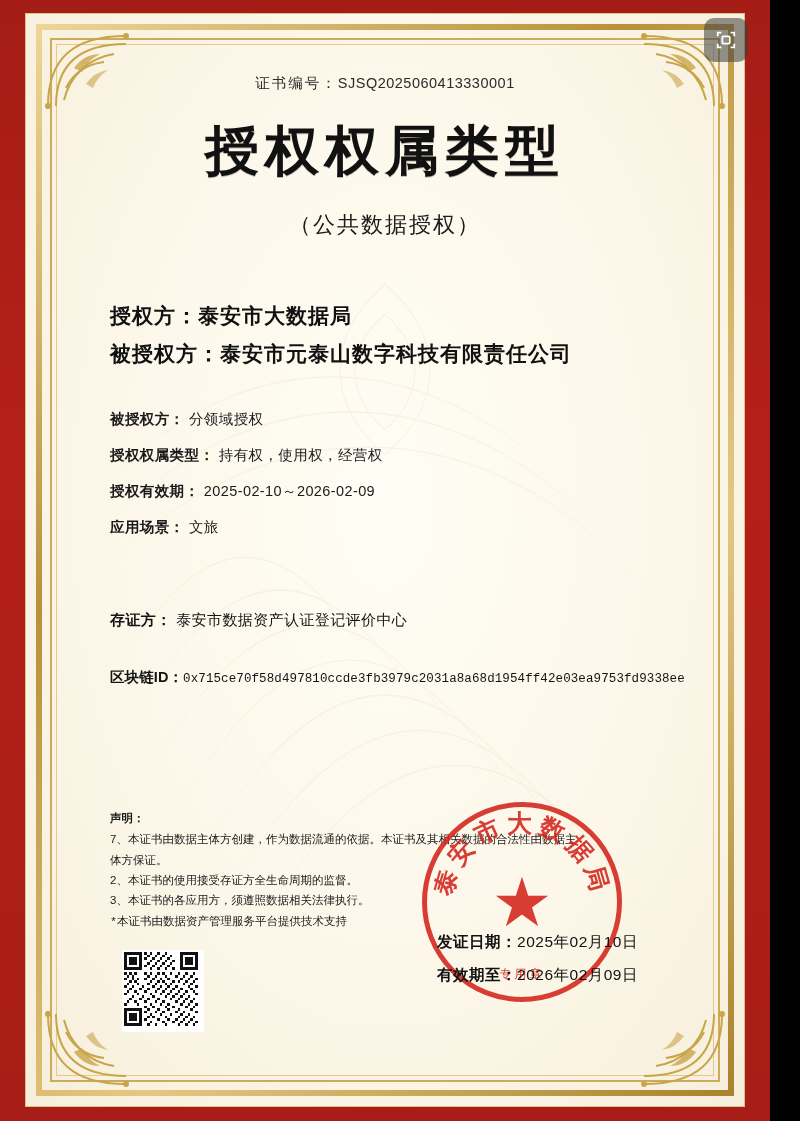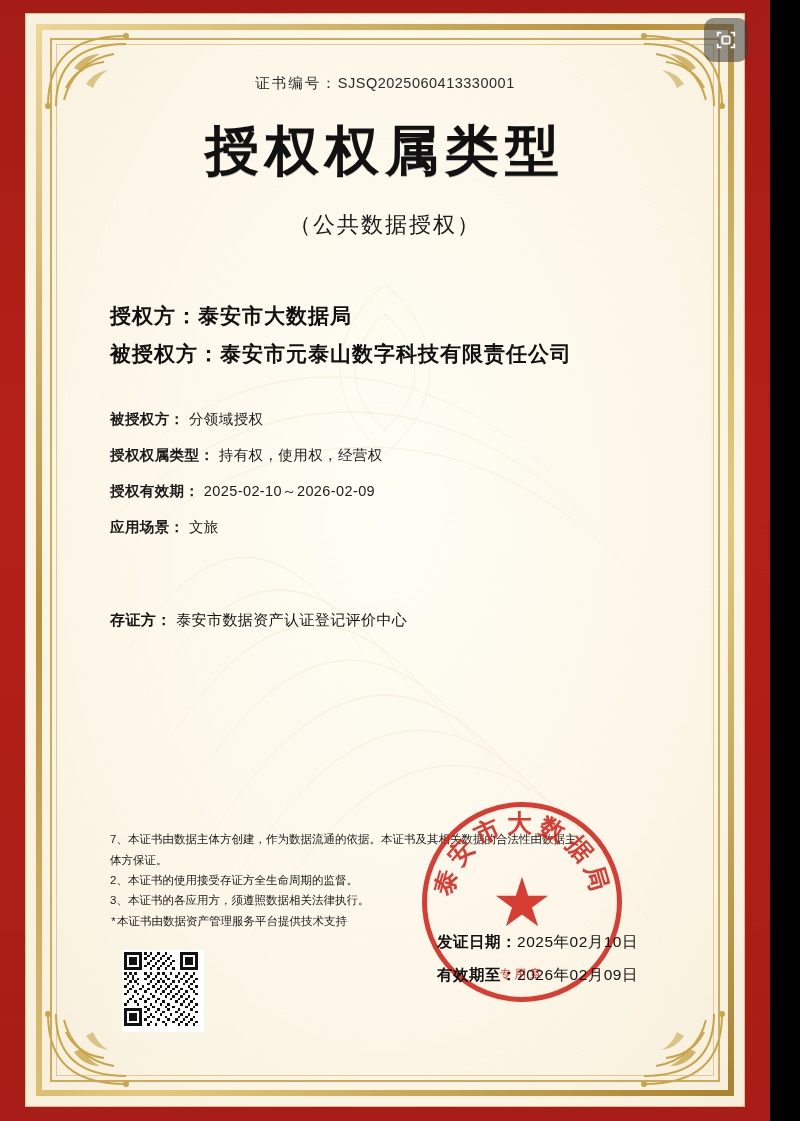--- a/index.html
+++ b/index.html
@@ -402,24 +402,28 @@
             <span class="k">应用场景：</span>
             <span class="v">文旅</span>
           </div>
         </div>
 
         <div class="deposit">
           <span class="k">存证方：</span>
           <span class="v">泰安市数据资产认证登记评价中心</span>
         </div>
 
+        <div class="chain">
+          <span class="k">区块链ID：</span><span class="val">0x715ce70f58d497810ccde3fb3979c2031a8a68d1954ff42e03ea9753fd9338ee</span>
+        </div>
 
       </div>
 
       <div class="statement">
+        <div class="st-title">声明：</div>
         <div>7、本证书由数据主体方创建，作为数据流通的依据。本证书及其相关数据的合法性由数据主体方保证。</div>
         <div>2、本证书的使用接受存证方全生命周期的监督。</div>
         <div>3、本证书的各应用方，须遵照数据相关法律执行。</div>
         <div class="note">*本证书由数据资产管理服务平台提供技术支持</div>
       </div>
 
       <div class="qr">
         <svg class="qrgrid" width="74" height="74" viewBox="0 0 29 29" shape-rendering="crispEdges">
           <rect width="29" height="29" fill="#ffffff"></rect>
           <g fill="#111111">

